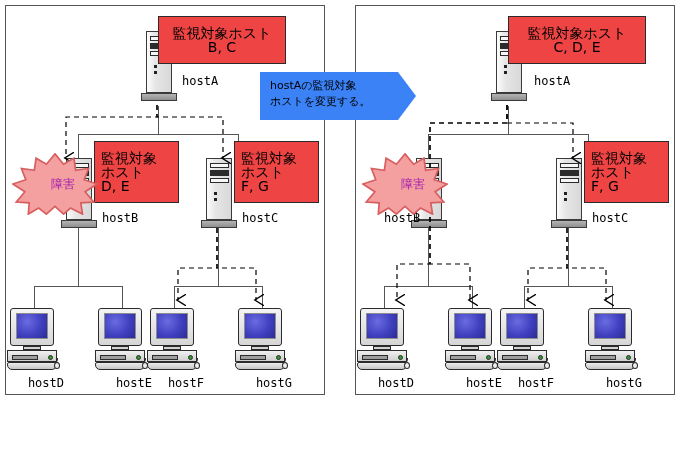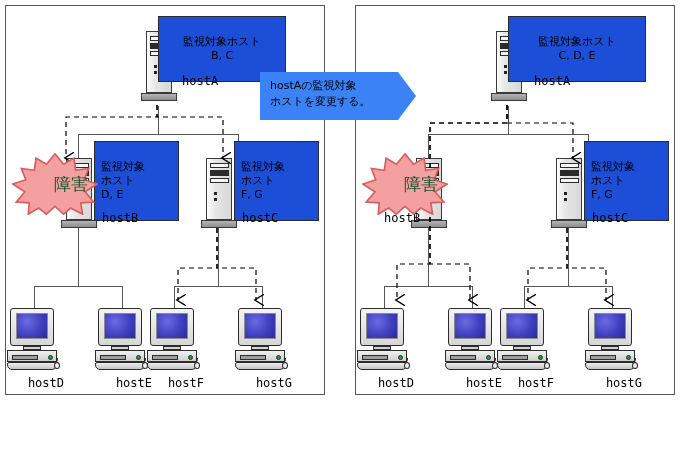--- a/index.html
+++ b/index.html
@@ -58,22 +58,22 @@
   .pc .kb{
     position:absolute;left:0;top:54px;width:50px;height:8px;
     background:linear-gradient(to bottom,#ececec,#c6c6c6);
     border:1px solid #2b2b2b;border-radius:2px 2px 5px 5px;box-sizing:border-box;
   }
   .pc .mouse{position:absolute;left:47px;top:54px;width:6px;height:7px;border:1px solid #2b2b2b;border-radius:50%;background:#efefef;box-sizing:border-box;}
   .pc .cord{position:absolute;left:44px;top:50px;width:6px;height:6px;border-right:1px solid #2b2b2b;border-bottom:1px solid #2b2b2b;border-radius:0 0 6px 0;}
 
   
   .mbox{
-    position:absolute;background:#1d4ed8;border:1px solid #2b2b2b;
-    font-size:11px;line-height:14px;padding:18px 6px;box-sizing:border-box;
+    position:absolute;background:#ef4444;border:1px solid #2b2b2b;
+    font-size:14px;line-height:14px;padding:9px 6px;box-sizing:border-box;
     white-space:pre-line;
   }
   .mbox.center{text-align:center;}
   .hostlabel{position:absolute;font-size:12px;line-height:14px;white-space:nowrap;font-family:"DejaVu Sans Mono","Liberation Mono",monospace;}
   .pclabel{position:absolute;font-size:12px;line-height:14px;text-align:right;width:60px;font-family:"DejaVu Sans Mono","Liberation Mono",monospace;}
 
   
   .ln{position:absolute;background:#555;}
   .lnv{width:1px;}
   .lnh{height:1px;}
@@ -88,23 +88,23 @@
     z-index:20;
   }
   .arrownote{
     position:absolute;background:#3b82f6;
     font-size:11px;line-height:16px;padding:6px 22px 6px 10px;
     box-sizing:border-box;white-space:pre-line;z-index:25;
     clip-path:polygon(0 0, calc(100% - 18px) 0, 100% 50%, calc(100% - 18px) 100%, 0 100%);
   }
   .burst{position:absolute;z-index:22;}
   .burst span{
-    position:absolute;left:16px;top:0;width:100%;height:100%;
+    position:absolute;left:8px;top:0;width:100%;height:100%;
     display:flex;align-items:center;justify-content:center;
-    font-size:17px;color:#14532d;
+    font-size:12px;color:#a21caf;
   }
   .legend-wrap{position:absolute;left:12px;top:404px;}
   .legend-title{font-size:11px;line-height:16px;}
   .legend-row{display:flex;align-items:center;gap:8px;margin-top:8px;}
   .legend-text{font-size:11px;}
 </style>
 </head>
 <body>
 
 <div class="panel" id="panel-left">

